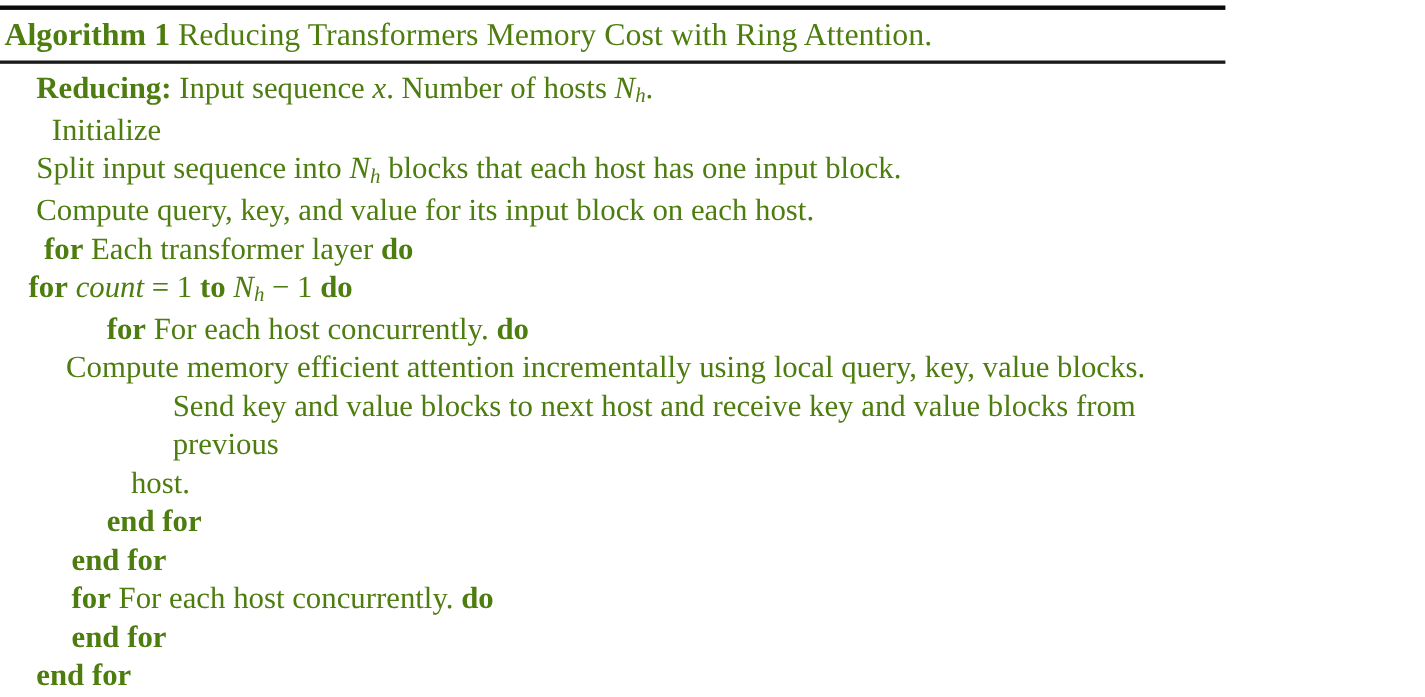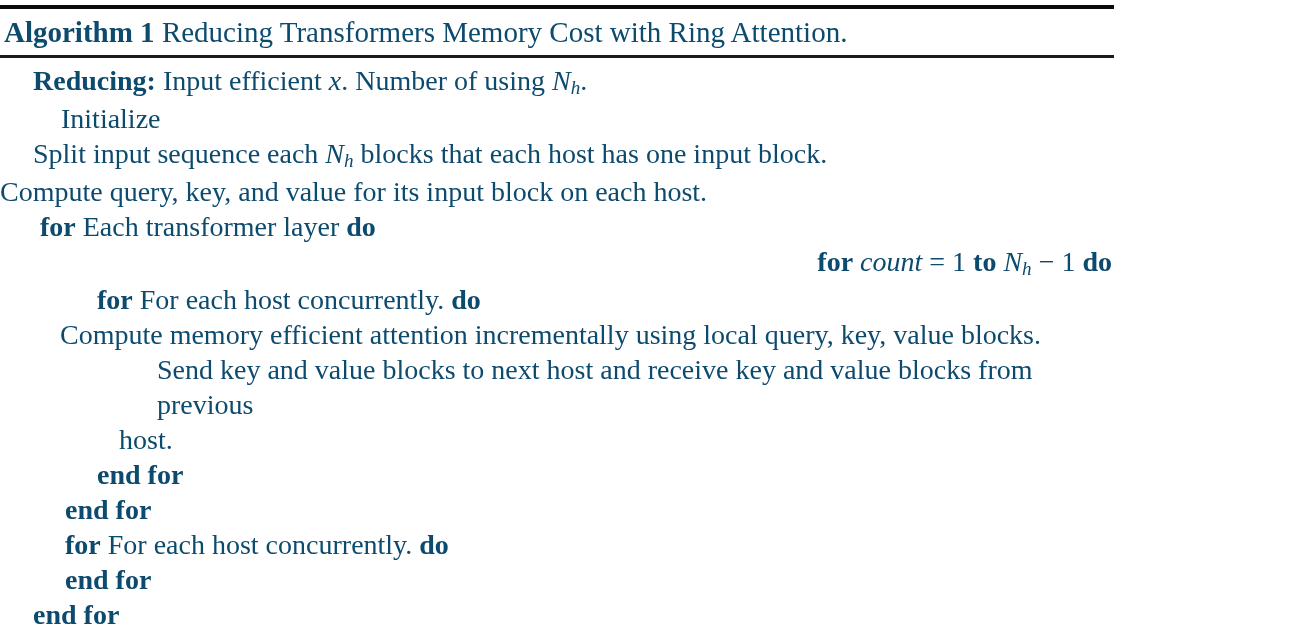--- a/index.html
+++ b/index.html
@@ -1,20 +1,20 @@
 <!DOCTYPE html>
 <html><head>
 <meta charset="utf-8">
 <style>
   html, body { margin: 0; padding: 0; background: #ffffff; }
   .algo {
     width: 1114px;
     box-sizing: border-box;
     font-family: "Liberation Serif", "DejaVu Serif", serif;
-    color: #0c4a6e;
+    color: #4d7c0f;
     background: #ffffff;
   }
   .rule { width: 100%; }
   .rule-top    { height: 4px; background: #0a0a0a; margin-top: 5px; }
   .rule-mid    { height: 3px; background: #1a1a1a; }
   .title {
     font-size: 29px;
     line-height: 34px;
     padding: 6px 4px 6px 4px;
     white-space: nowrap;
@@ -40,26 +40,26 @@
 <body>
 
 <div class="algo">
   <div class="rule rule-top"></div>
   <div class="title">
     <span class="b">Algorithm 1</span>
     <span>Reducing Transformers Memory Cost with Ring Attention.</span>
   </div>
   <div class="rule rule-mid"></div>
   <div class="body">
-      <div class="line" style="padding-left: 33px;"><span class="b">Reducing:</span><span> Input efficient </span><span class="i">x</span><span>. Number of using </span><span class="i">N</span><span class="sub">h</span><span>.</span></div>
-      <div class="line" style="padding-left: 29px; margin-left: 32px;"><span>Initialize</span></div>
-      <div class="line" style="padding-left: 33px;"><span>Split input sequence each </span><span class="i">N</span><span class="sub">h</span><span> blocks that each host has one input block.</span></div>
-      <div class="line" style=""><span>Compute query, key, and value for its input block on each host.</span></div>
+      <div class="line" style="padding-left: 33px;"><span class="b">Reducing:</span><span> Input sequence </span><span class="i">x</span><span>. Number of hosts </span><span class="i">N</span><span class="sub">h</span><span>.</span></div>
+      <div class="line" style="padding-left: 47px;"><span>Initialize</span></div>
+      <div class="line" style="padding-left: 33px;"><span>Split input sequence into </span><span class="i">N</span><span class="sub">h</span><span> blocks that each host has one input block.</span></div>
+      <div class="line" style="padding-left: 33px;"><span>Compute query, key, and value for its input block on each host.</span></div>
       <div class="line" style="padding-left: 40px;"><span class="b">for</span><span> Each transformer layer </span><span class="b">do</span></div>
-      <div class="line" style="padding-left: 46px; text-align: right;"><span class="b">for</span><span> </span><span class="i">count</span><span> = 1 </span><span class="b">to</span><span> </span><span class="i">N</span><span class="sub">h</span><span> − 1 </span><span class="b">do</span></div>
+      <div class="line" style="padding-left: 26px;"><span class="b">for</span><span> </span><span class="i">count</span><span> = 1 </span><span class="b">to</span><span> </span><span class="i">N</span><span class="sub">h</span><span> − 1 </span><span class="b">do</span></div>
       <div class="line" style="padding-left: 97px;"><span class="b">for</span><span> For each host concurrently. </span><span class="b">do</span></div>
       <div class="line" style="padding-left: 60px;"><span>Compute memory efficient attention incrementally using local query, key, value blocks.</span></div>
       <div class="line" style="padding-left: 117px; margin-left: 40px;"><span>Send key and value blocks to next host and receive key and value blocks from previous</span></div>
       <div class="line" style="padding-left: 119px;"><span>host.</span></div>
       <div class="line" style="padding-left: 97px;"><span class="b">end for</span></div>
       <div class="line" style="padding-left: 65px;"><span class="b">end for</span></div>
       <div class="line" style="padding-left: 65px;"><span class="b">for</span><span> For each host concurrently. </span><span class="b">do</span></div>
       <div class="line" style="padding-left: 65px;"><span class="b">end for</span></div>
       <div class="line" style="padding-left: 33px;"><span class="b">end for</span></div>
     </div>

